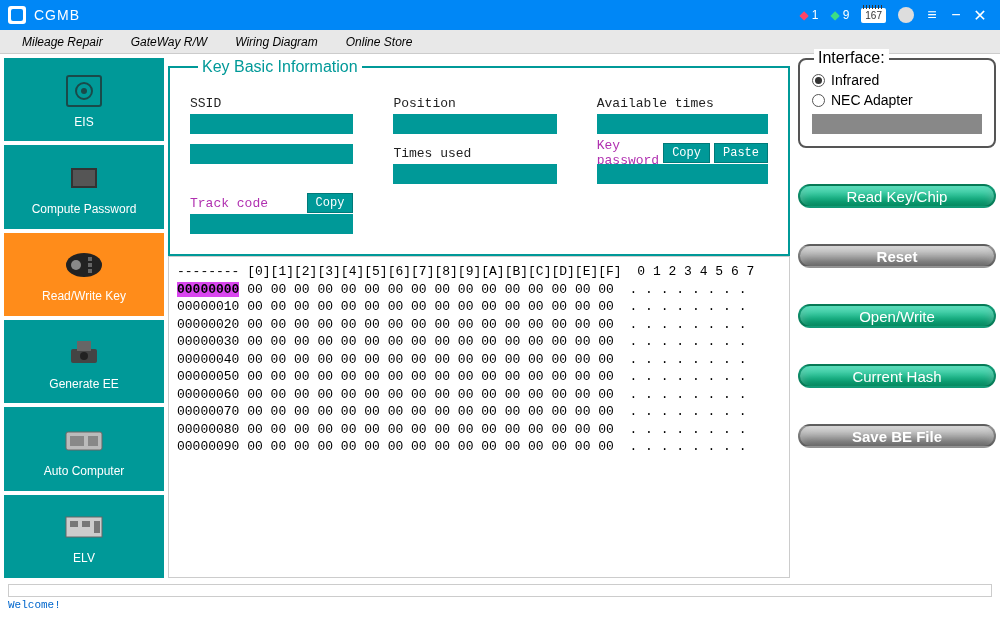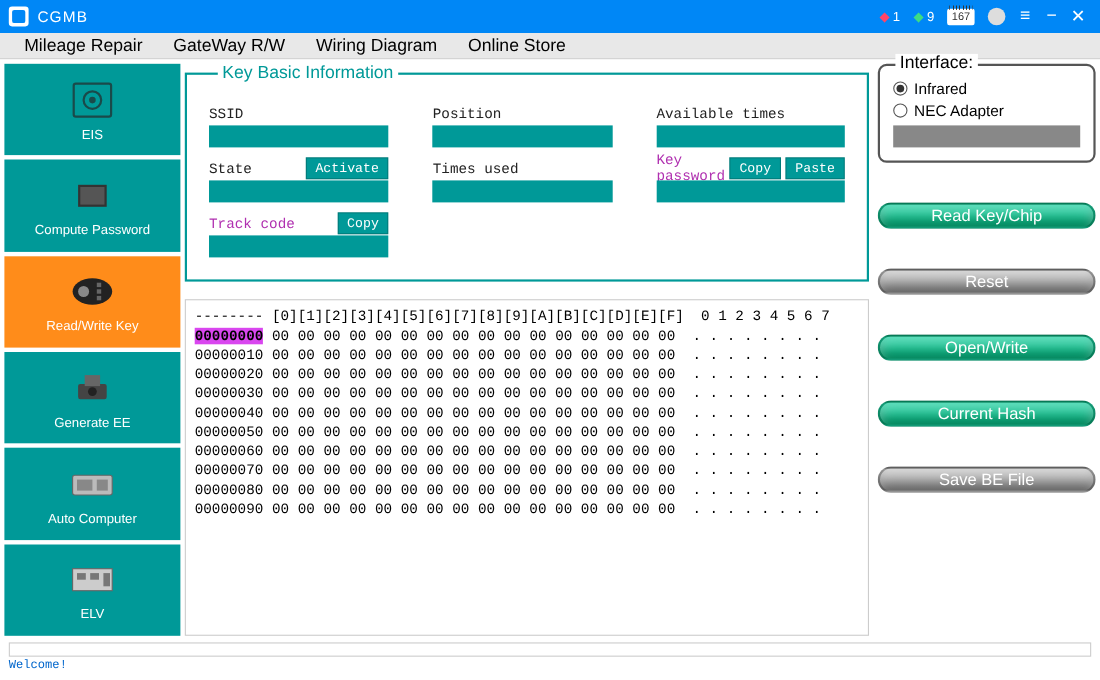--- a/index.html
+++ b/index.html
@@ -11,33 +11,33 @@
 .titlebar .title { font-size: 14px; font-weight: normal; letter-spacing: 1px; }
 .titlebar .spacer { flex: 1; }
 .titlebar .stat { display: flex; align-items: center; margin: 0 6px; font-size: 12px; }
 .titlebar .stat-icon { margin-right: 3px; }
 .titlebar .calendar { background: #fff; color: #333; padding: 2px 4px; border-radius: 2px; font-size: 10px; margin: 0 6px; position: relative; }
 .titlebar .calendar::before { content: ''; position: absolute; top: -3px; left: 2px; right: 2px; height: 4px; background: repeating-linear-gradient(90deg, #333 0 1px, transparent 1px 3px); }
 .titlebar .medal { width: 16px; height: 16px; border-radius: 50%; background: #ddd; margin: 0 6px; }
 .titlebar .win-btn { width: 24px; text-align: center; font-size: 16px; cursor: pointer; }
 
 .menubar { background: #e8e8e8; height: 24px; display: flex; align-items: center; padding: 0 8px; border-bottom: 1px solid #ccc; }
-.menubar .menu-item { padding: 0 14px; font-size: 16px; cursor: pointer; }
+.menubar .menu-item { padding: 0 14px; font-size: 12px; cursor: pointer; font-style: italic; }
 
 .main { display: flex; height: 528px; background: #fff; padding: 4px; gap: 4px; }
 
 .sidebar { width: 160px; display: flex; flex-direction: column; gap: 4px; }
 .side-btn { background: #009998; color: #fff; height: 88px; display: flex; flex-direction: column; align-items: center; justify-content: center; cursor: pointer; gap: 4px; }
 .side-btn.active { background: #ff8c1a; }
 .side-btn .icon { width: 48px; height: 40px; display: flex; align-items: center; justify-content: center; }
 .side-btn .label { font-size: 12px; }
 
 .content { flex: 1; display: flex; gap: 8px; }
 .center { flex: 1; display: flex; flex-direction: column; }
-.fieldset { border: 2px solid #009998; padding: 18px 20px 20px; margin-bottom: 16px; }
+.fieldset { border: 2px solid #009998; padding: 18px 20px 20px; margin-bottom: 0; }
 .fieldset-legend { color: #009998; font-size: 16px; background: #fff; padding: 0 4px; margin-left: 8px; }
 
 .form-grid { display: grid; grid-template-columns: 1fr 1fr 1fr; gap: 10px 40px; }
 .form-cell { display: flex; flex-direction: column; gap: 2px; }
 .form-label-row { display: flex; align-items: center; font-family: 'Courier New', monospace; font-size: 13px; height: 18px; }
 .form-label-row .lbl { color: #222; }
 .form-label-row.purple .lbl { color: #b030b0; }
 .form-label-row .mini-btn { background: #009998; color: #fff; padding: 2px 8px; margin-left: 4px; font-family: 'Courier New', monospace; font-size: 12px; cursor: pointer; border: 1px solid rgba(0,0,0,0.2); }
 .form-input { background: #009998; height: 20px; border: none; width: 100%; }
 
@@ -48,21 +48,21 @@
 .right { width: 198px; display: flex; flex-direction: column; gap: 14px; }
 .iface-box { border: 2px solid #555; border-radius: 8px; padding: 8px 12px 12px; position: relative; }
 .iface-title { position: absolute; top: -11px; left: 14px; background: #fff; padding: 0 4px; font-size: 16px; }
 .radio-row { display: flex; align-items: center; gap: 6px; margin: 4px 0; font-size: 14px; }
 .radio { width: 13px; height: 13px; border: 1px solid #555; border-radius: 50%; display: inline-flex; align-items: center; justify-content: center; }
 .radio.checked::after { content: ''; width: 7px; height: 7px; border-radius: 50%; background: #333; }
 .iface-bar { background: #888; height: 20px; margin-top: 6px; }
 
 .action-btn { height: 24px; border-radius: 19px; border: 2px solid rgba(0,0,0,0.25); display: flex; align-items: center; justify-content: center; font-size: 15px; color: #fff; cursor: pointer; box-shadow: inset 0 8px 10px rgba(255,255,255,0.3), inset 0 -6px 8px rgba(0,0,0,0.15); }
 .btn-green { background: linear-gradient(#1ad0a0, #08a070); }
-.btn-grey { background: linear-gradient(#c8c8c8, #7a7a7a); }
+.btn-grey { background: linear-gradient(#c8c8c8, #7a7a7a); font-weight: bold; }
 .spacer-btn { height: 8px; }
 
 .statusbar { height: 32px; padding: 2px 8px; }
 .status-inner { border: 1px solid #ccc; height: 13px; background: #fff; }
 .status-text { color: #0066cc; font-size: 11px; font-family: 'Courier New', monospace; margin-top: 2px; }
 
 svg { display: block; }
 </style>
 </head>
 <body>
@@ -176,25 +176,20 @@
               </div>
             <input class="form-input" style="">
           </div>
           <div class="form-cell">
             <div class="form-label-row">
                 <span class="lbl">Available times</span>
               </div>
             <input class="form-input" style="">
           </div>
           <div class="form-cell">
-            <div class="form-label-row">
-                <span class="lbl">State</span>
-                <span style="flex:1"></span>
-                <span class="mini-btn">Activate</span>
-              </div>
             <input class="form-input" style="">
           </div>
           <div class="form-cell">
             <div class="form-label-row">
                 <span class="lbl">Times used</span>
               </div>
             <input class="form-input" style="">
           </div>
           <div class="form-cell">
             <div class="form-label-row purple">

